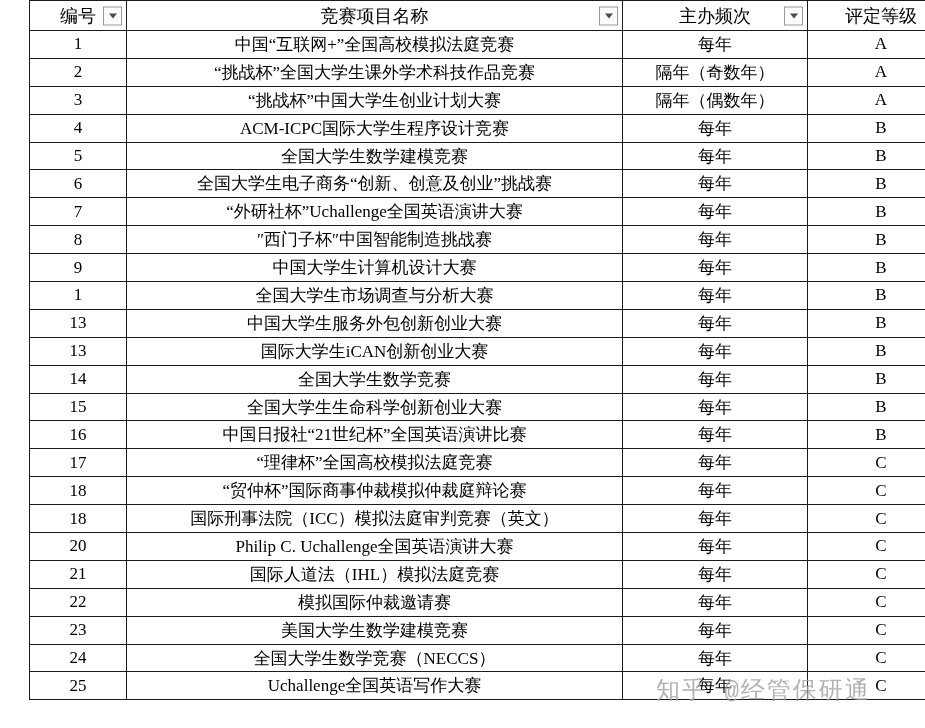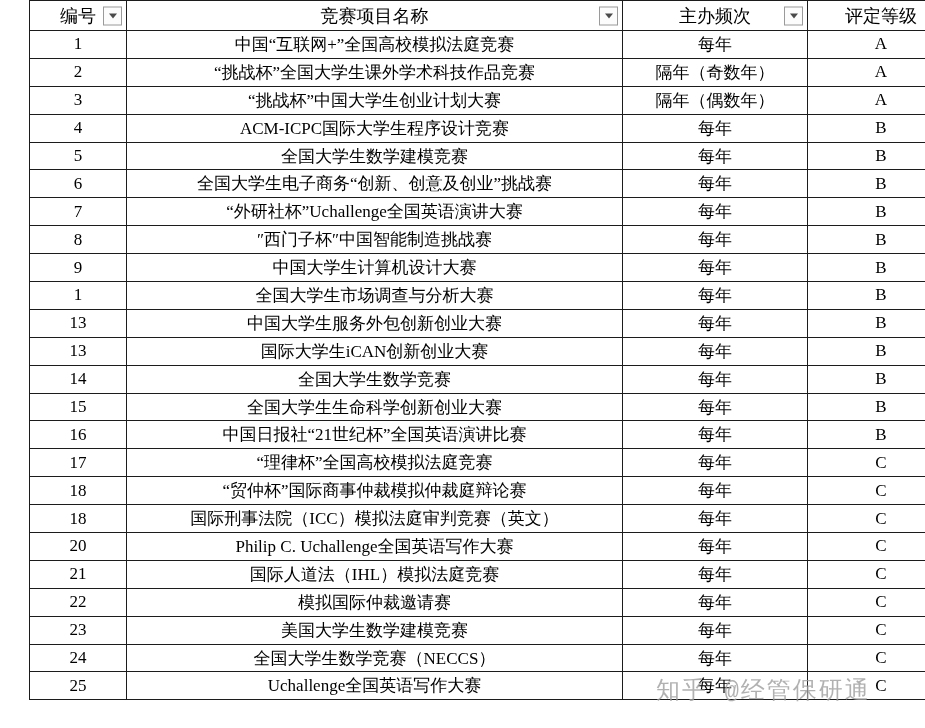--- a/index.html
+++ b/index.html
@@ -226,21 +226,21 @@
       <td>C</td>
     </tr>
         <tr>
       <td>18</td>
       <td>国际刑事法院（ICC）模拟法庭审判竞赛（英文）</td>
       <td>每年</td>
       <td>C</td>
     </tr>
         <tr>
       <td>20</td>
-      <td>Philip C. Uchallenge全国英语写作大赛</td>
+      <td>Philip C. Uchallenge全国英语演讲大赛</td>
       <td>每年</td>
       <td>C</td>
     </tr>
         <tr>
       <td>21</td>
       <td>国际人道法（IHL）模拟法庭竞赛</td>
       <td>每年</td>
       <td>C</td>
     </tr>
         <tr>

